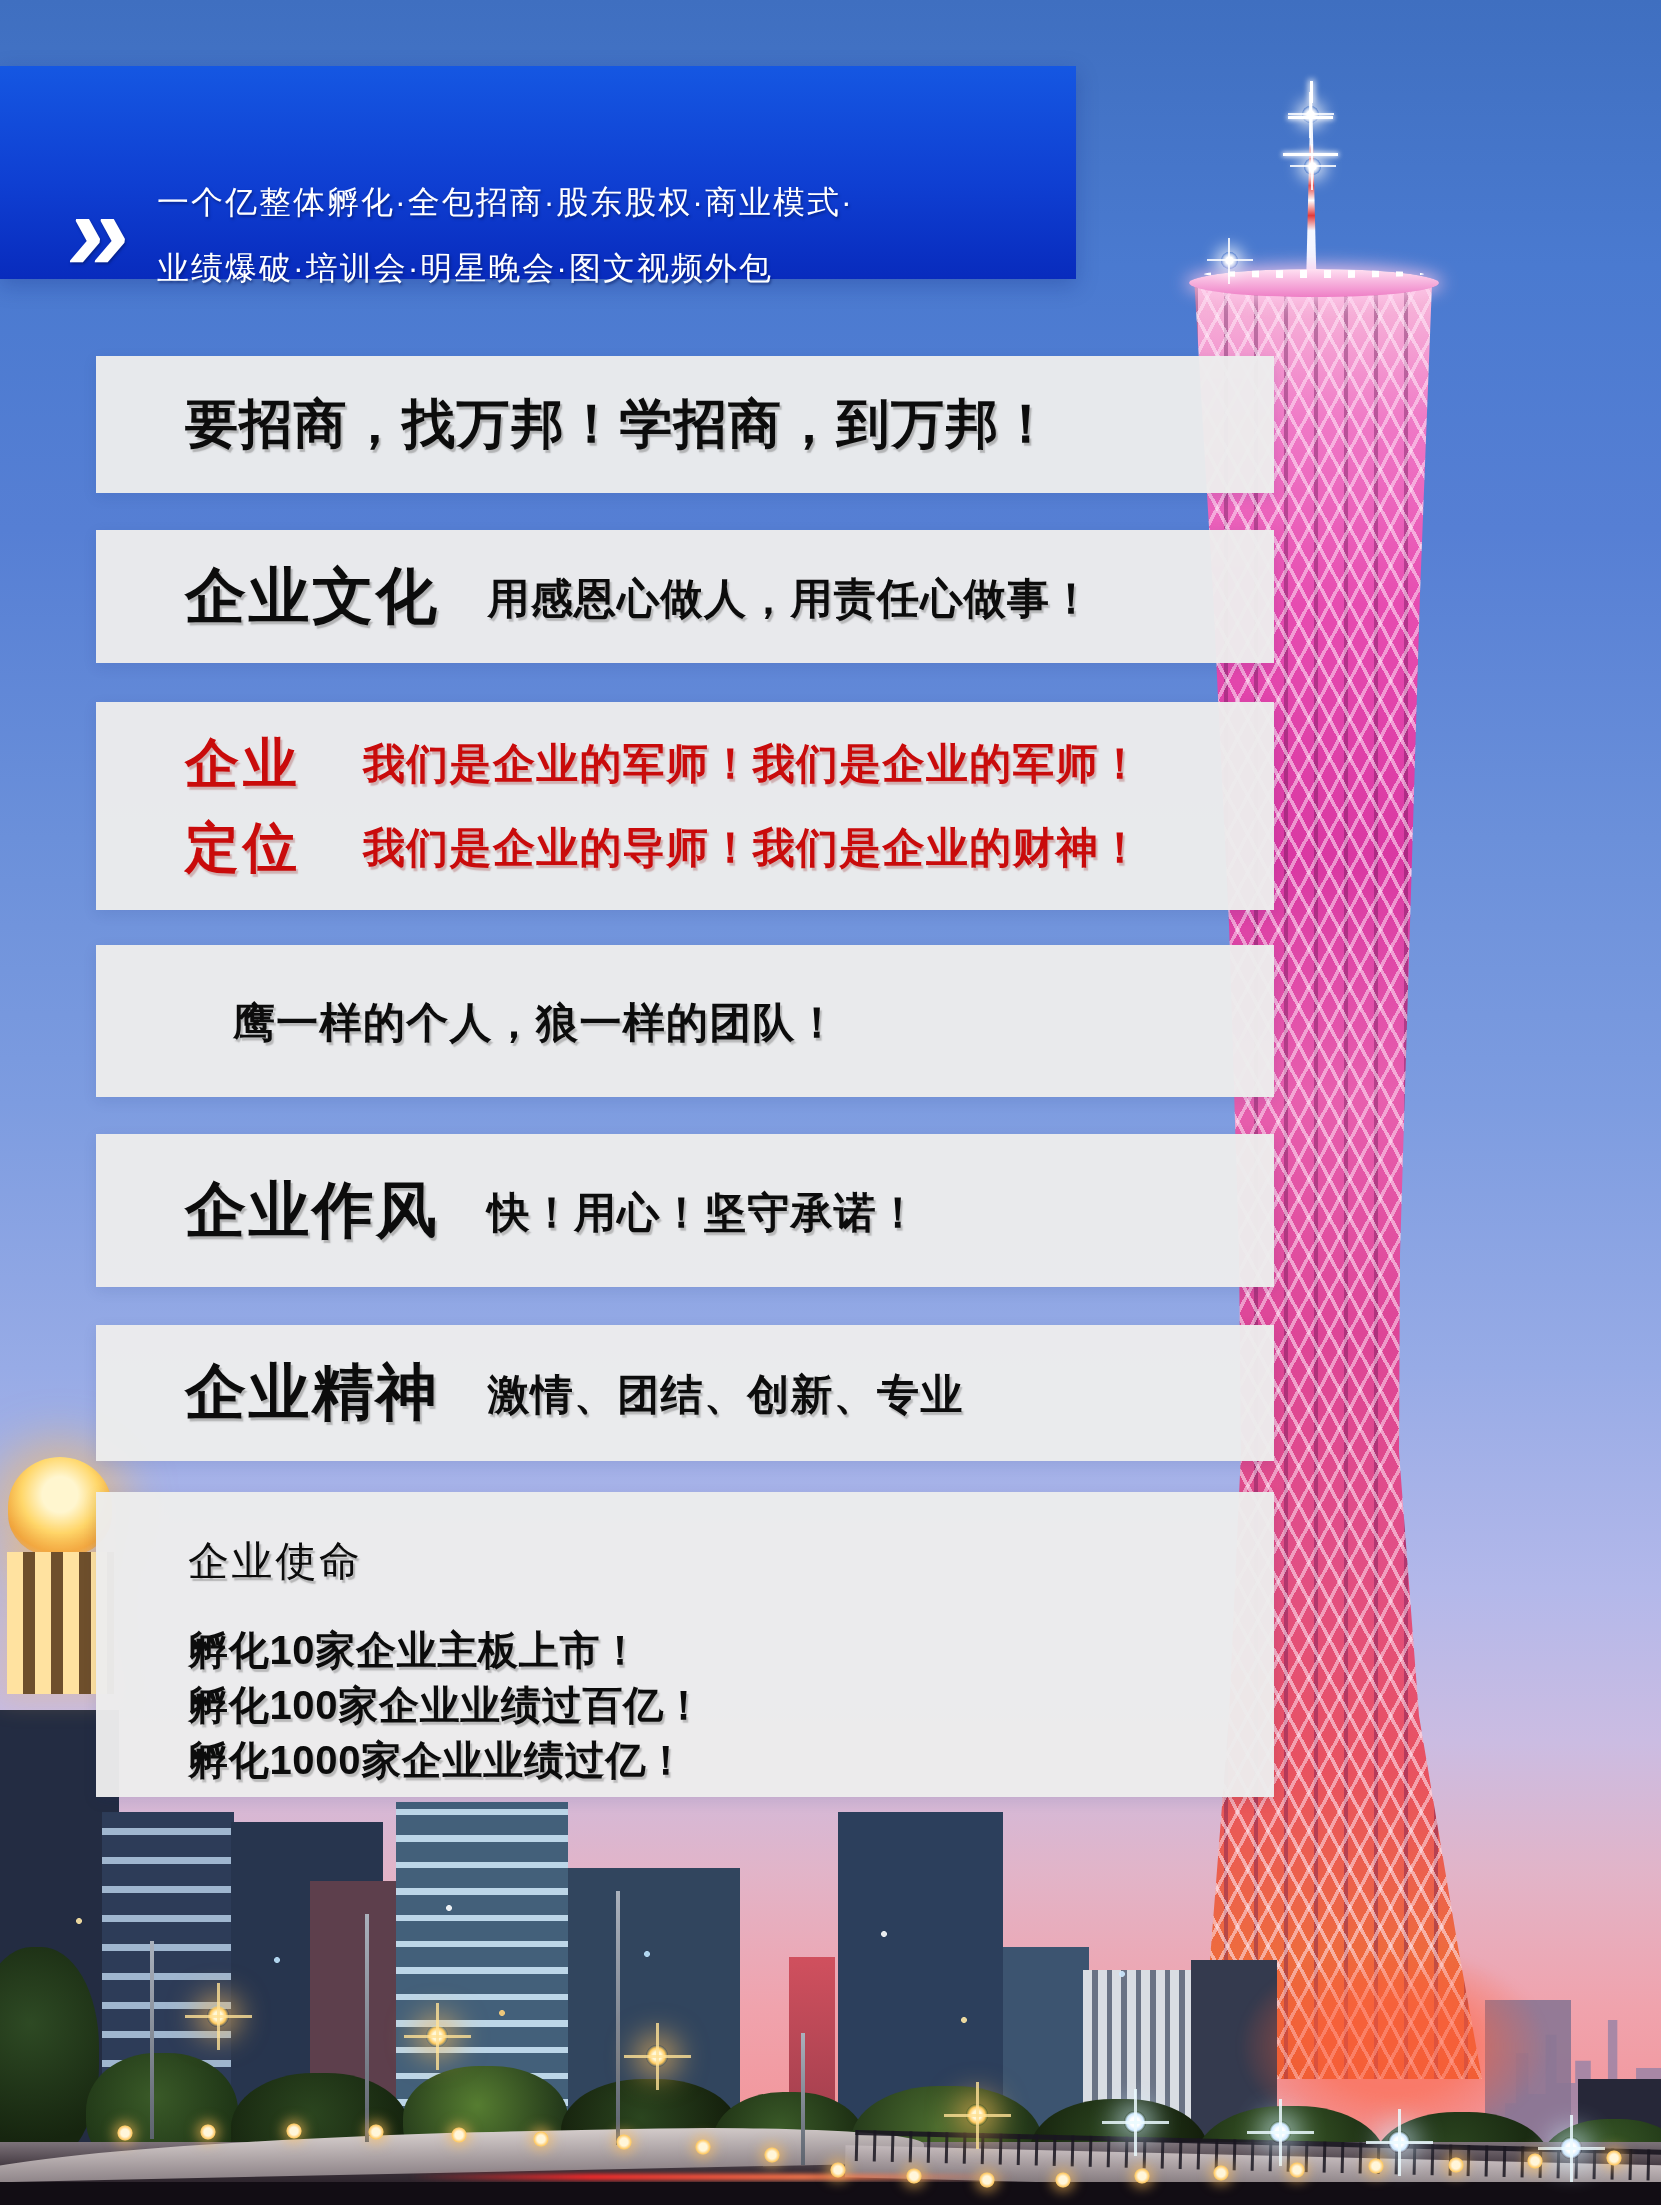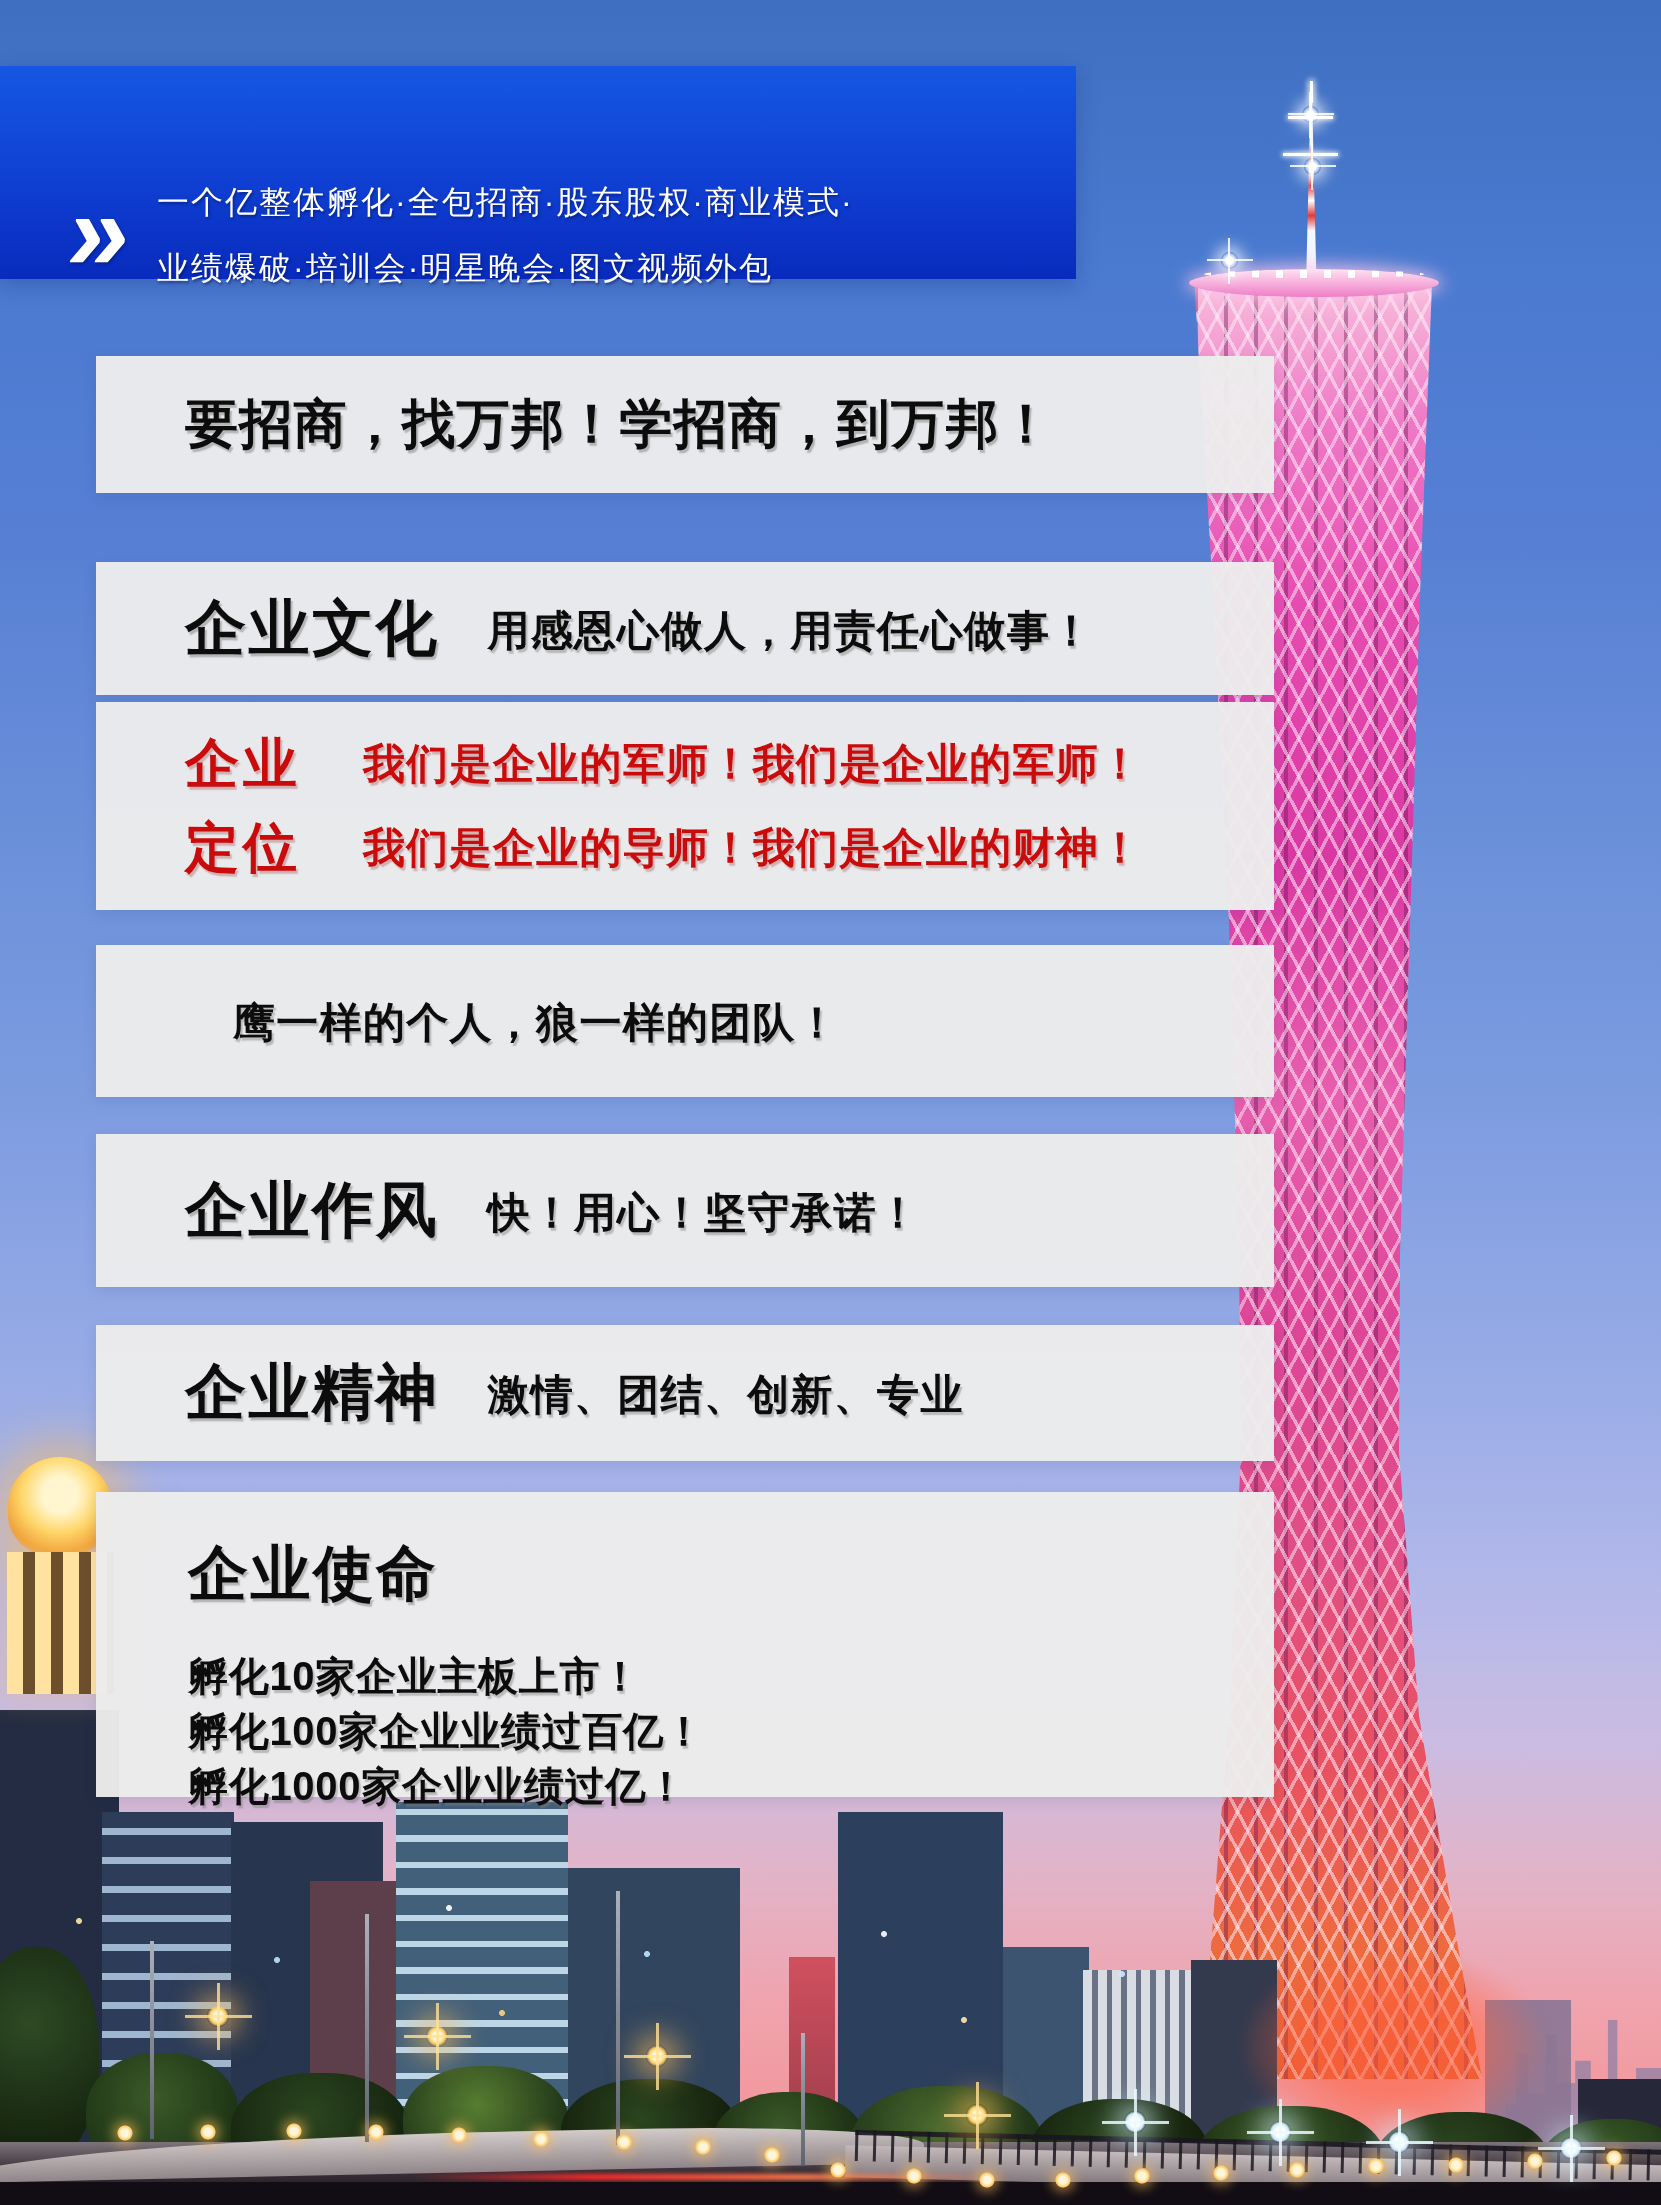--- a/index.html
+++ b/index.html
@@ -28,38 +28,38 @@
   .panel{left:96px;width:1178px;background:rgba(236,236,236,.97);
     box-shadow:0 4px 13.2px rgba(20,40,110,.10);color:#0c0c0c;}
   .rowline{display:flex;align-items:center;height:100%;padding-left:89px;box-sizing:border-box;}
   .h1{font-size:61px;font-weight:900;letter-spacing:2.6px;
       text-shadow:2px 2.6px 1.3px rgba(125,125,125,.5);white-space:nowrap;}
   .sub{font-size:42px;font-weight:900;margin-left:48px;padding-top:4px;letter-spacing:1.3px;
       text-shadow:2px 2.6px 1.3px rgba(125,125,125,.45);white-space:nowrap;}
   .slogan-line{font-size:53px;font-weight:900;letter-spacing:1.3px;
       text-shadow:2px 2.6px 1.3px rgba(125,125,125,.5);white-space:nowrap;}
   .p1{top:356px;height:137px;}
-  .p2{top:530px;height:133px;margin-top:32px;}
+  .p2{top:530px;height:133px;}
   .p3{top:702px;height:208px;}
   .p4{top:945px;height:152px;}
   .p5{top:1134px;height:153px;}
   .p6{top:1325px;height:136px;}
   .p7{top:1492px;height:305px;}
 
   .p3 .grid{display:grid;grid-template-rows:1fr 1fr;height:100%;
       padding:20px 0 20px 89px;box-sizing:border-box;}
   .p3 .r{display:flex;align-items:center;}
   .red{color:#c90b0b;}
   .p3 .rh{font-size:54px;font-weight:900;letter-spacing:4px;width:178px;
       text-shadow:2px 2.6px 1.3px rgba(160,70,70,.35);}
   .p3 .rt{font-size:42px;font-weight:900;letter-spacing:1.3px;
       text-shadow:2px 2.6px 1.3px rgba(160,70,70,.35);white-space:nowrap;}
 
   .p7 .inner{padding:42px 0 0 92px;}
-  .p7 .mh{font-size:60px;font-weight:700;letter-spacing:2.6px;
+  .p7 .mh{font-size:41px;font-weight:400;letter-spacing:2.6px;
       text-shadow:2px 2.6px 1.3px rgba(125,125,125,.5);}
   .p7 .ml{font-size:40px;font-weight:900;line-height:55px;margin-top:34px;letter-spacing:0.7px;
       text-shadow:2px 2.6px 1.3px rgba(125,125,125,.45);}
 
   
   .mast{left:1306px;top:99px;width:10.6px;height:188px;
     background:linear-gradient(180deg,#ffffff 0%,#f2f5ff 24%,#e23b3b 30%,#ffffff 38%,
       #e23b3b 46%,#ffffff 54%,#e23b3b 62%,#f6f8ff 70%,#eef2ff 100%);
     clip-path:polygon(42% 0,58% 0,100% 100%,0 100%);
     filter:drop-shadow(0 0 5.3px rgba(255,255,255,.9));}

